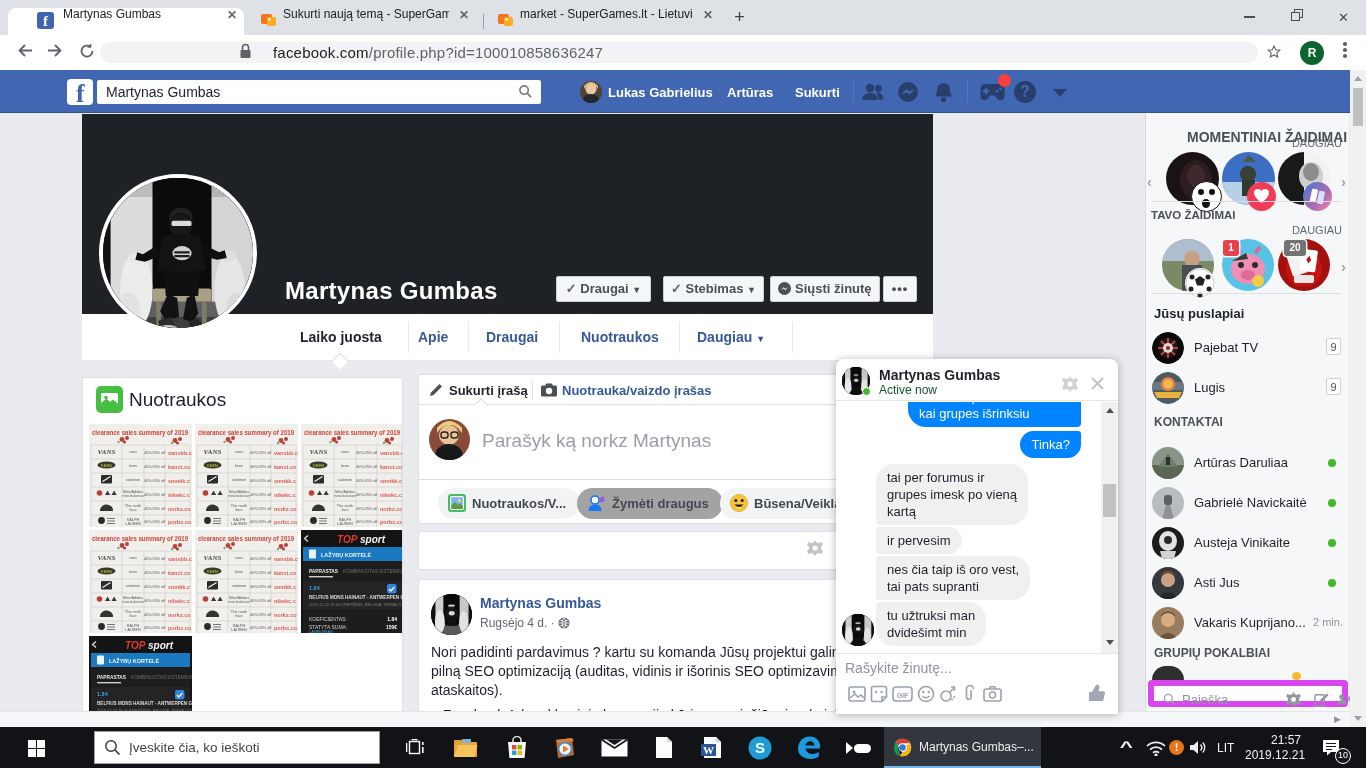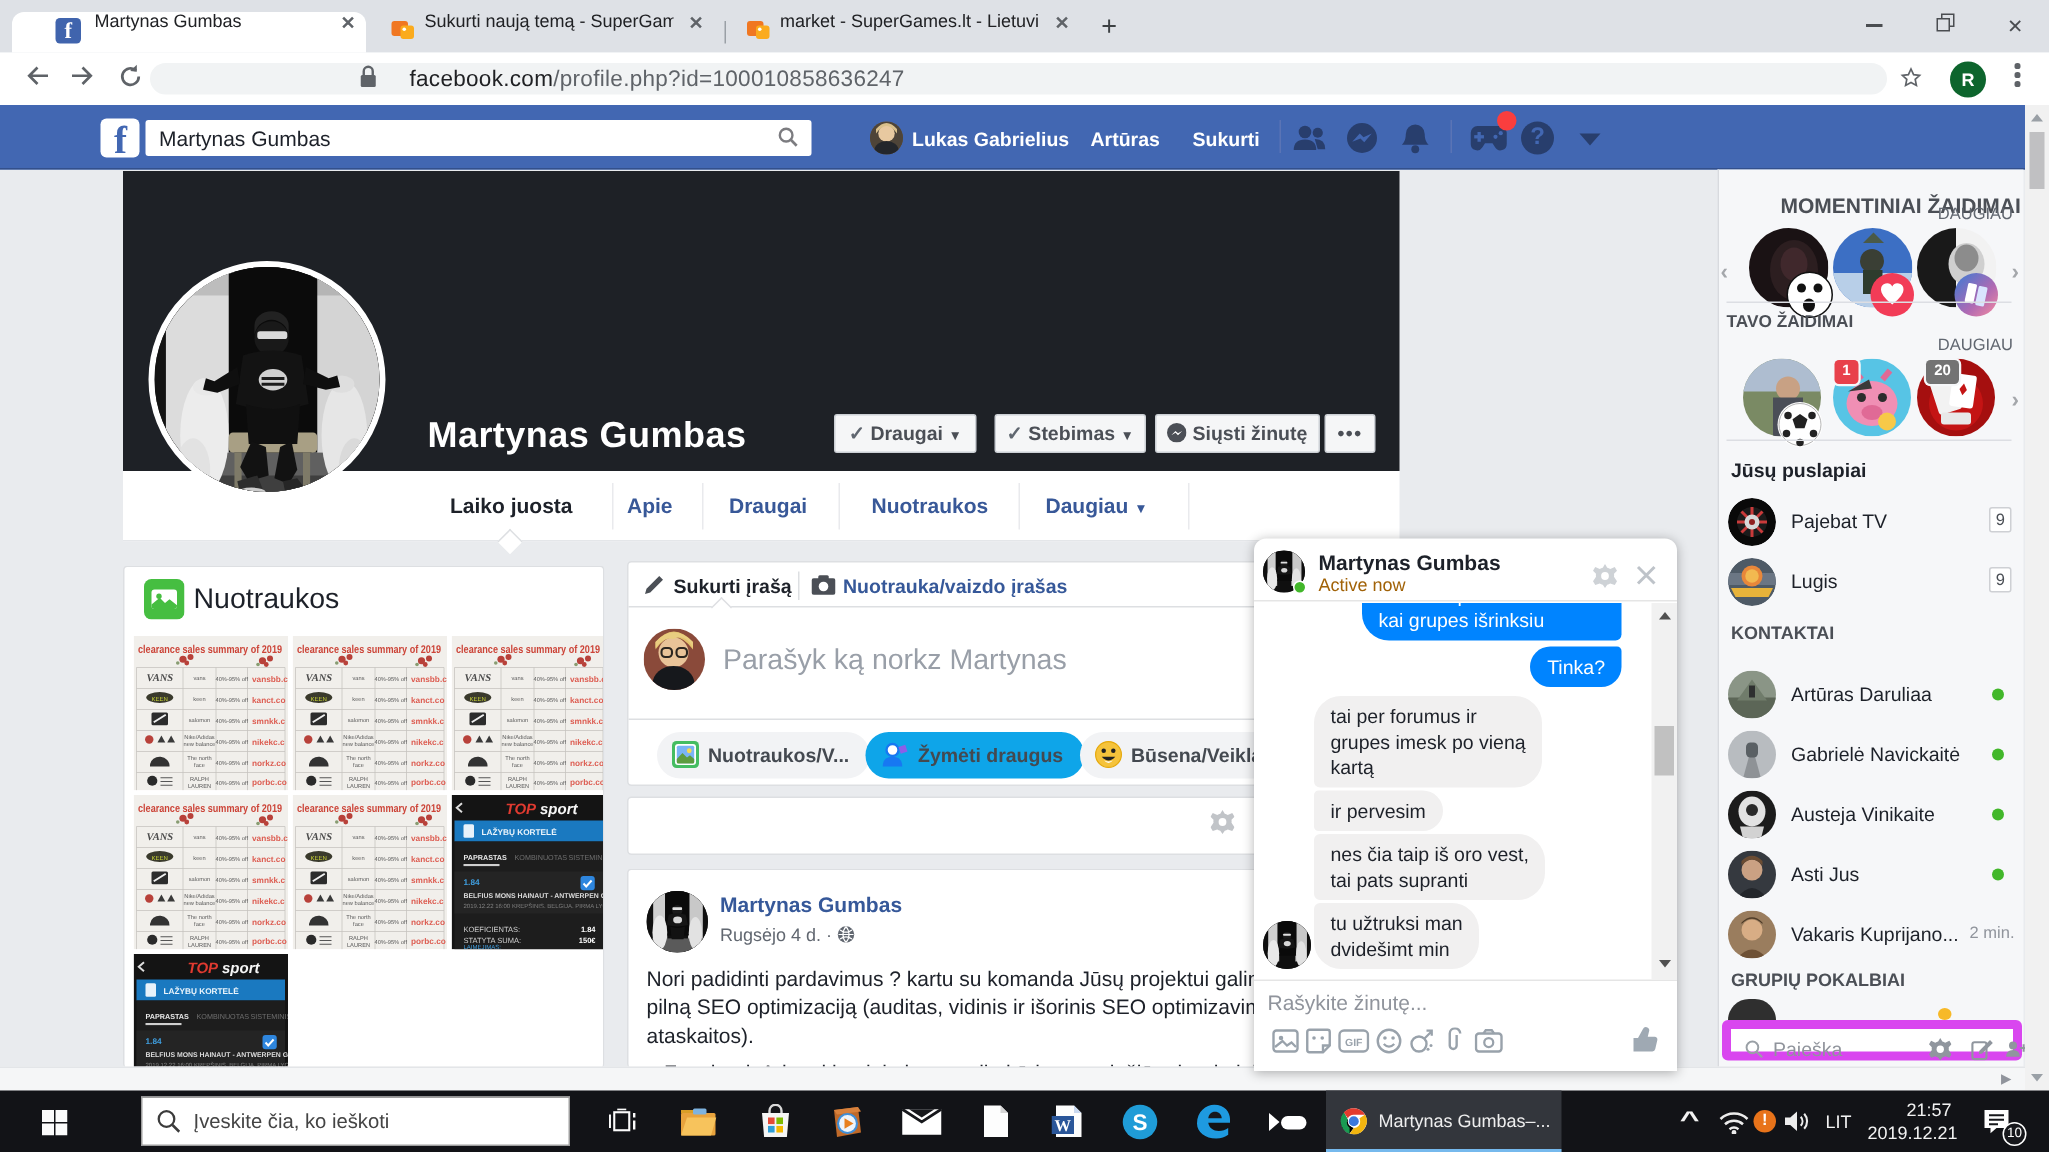--- a/index.html
+++ b/index.html
@@ -377,21 +377,21 @@
       </div>
   <div style="position:absolute;left:63px;top:55px;font-size:19px;color:#999fa8;">Parašyk ką norkz Martynas</div>
   <div style="position:absolute;left:0;top:104px;width:498px;height:1px;background:#dddfe2;"></div>
   <div style="position:absolute;left:19px;top:113px;height:31px;border-radius:16px;background:#f2f3f5;padding:0 14px 0 10px;font-size:13px;font-weight:bold;color:#444950;line-height:31px;white-space:nowrap;"><svg style="vertical-align:-4px;margin-right:6px;" width="18" height="18" viewBox="0 0 18 18">
           <rect width="18" height="18" rx="3" fill="#45bd62"></rect>
           <rect x="2" y="2" width="14" height="14" rx="2" fill="#fff"></rect>
           <rect x="3.2" y="3.2" width="11.6" height="11.6" rx="1" fill="#7ab4f5"></rect>
           <path d="M3.2 12 L7 8 L10 11 L12 9.5 L14.8 12 V14 a1 1 0 0 1 -1 1 H4.2 a1 1 0 0 1 -1 -1 Z" fill="#5d9c3f"></path>
           <circle cx="11.5" cy="6.5" r="1.6" fill="#f7d952"></circle>
         </svg>Nuotraukos/V...</div>
-  <div style="position:absolute;left:158px;top:113px;height:31px;border-radius:16px;background:#0ea5e9;padding:0 14px 0 10px;font-size:13px;font-weight:bold;color:#444950;line-height:31px;white-space:nowrap;"><svg style="vertical-align:-4px;margin-right:6px;" width="19" height="18" viewBox="0 0 19 18">
+  <div style="position:absolute;left:158px;top:113px;height:31px;border-radius:16px;background:#a3a3a3;padding:0 14px 0 10px;font-size:13px;font-weight:bold;color:#444950;line-height:31px;white-space:nowrap;"><svg style="vertical-align:-4px;margin-right:6px;" width="19" height="18" viewBox="0 0 19 18">
           <circle cx="8" cy="6" r="4" fill="#fff" stroke="#1778f2" stroke-width="1.6"></circle>
           <path d="M1.5 17 Q1.5 10.5 8 10.5 Q14.5 10.5 14.5 17 Z" fill="#1778f2"></path>
           <path d="M12 4 L16.5 2.5 L18 7 L13.5 8.5 Z" fill="#8c5fe8"></path>
         </svg>Žymėti draugus</div>
   <div style="position:absolute;left:301px;top:113px;height:31px;border-radius:16px;background:#f2f3f5;padding:0 14px 0 10px;font-size:13px;font-weight:bold;color:#444950;line-height:31px;white-space:nowrap;"><svg style="vertical-align:-4px;margin-right:6px;" width="18" height="18" viewBox="0 0 18 18">
           <circle cx="9" cy="9" r="8.6" fill="#f5c33b"></circle>
           <circle cx="9" cy="9" r="8.6" fill="none" stroke="#e6a90c" stroke-width="0.8"></circle>
           <circle cx="5.8" cy="6.5" r="1.5" fill="#222"></circle>
           <circle cx="12.2" cy="6.5" r="1.5" fill="#222"></circle>
           <path d="M4.5 10.5 Q9 15.5 13.5 10.5 Z" fill="#222"></path>
@@ -441,21 +441,21 @@
         <rect x="50" y="0" width="66" height="120" fill="#0a0a0a"></rect>
         <ellipse cx="36" cy="112" rx="20" ry="46" fill="#e8e8e8"></ellipse>
         <ellipse cx="132" cy="114" rx="18" ry="44" fill="#e2e2e2"></ellipse>
         <circle cx="83" cy="52" r="14" fill="#1c1c1c"></circle>
         <rect x="70" y="44" width="26" height="7" rx="2" fill="#e0e0e0"></rect>
         <path d="M60 64 Q83 56 106 64 L112 92 Q83 100 54 92 Z" fill="#161616"></path>
         <ellipse cx="84" cy="78" rx="12" ry="9" fill="#d8d8d8"></ellipse>
       </svg></div>
   <div style="position:absolute;left:26px;top:28px;width:9px;height:9px;border-radius:50%;background:#42b72a;border:1.5px solid #fff;"></div>
   <div style="position:absolute;left:43px;top:8px;font-size:14px;font-weight:bold;color:#1d2129;">Martynas Gumbas</div>
-  <div style="position:absolute;left:43px;top:24px;font-size:12px;color:#a16207;">Active now</div>
+  <div style="position:absolute;left:43px;top:24px;font-size:12px;color:#14532d;">Active now</div>
   <svg style="position:absolute;left:226px;top:17px;opacity:.75;" width="16" height="16" viewBox="0 0 16 16">
       <path d="M8 0 L9.5 2.5 a5.5 5.5 0 0 1 2 .8 L14.5 2 L16 4.5 L14 6.5 a5.5 5.5 0 0 1 0 2 L16 11.5 L14.5 14 L11.5 13 a5.5 5.5 0 0 1 -2 .8 L8 16 L6.5 13.8 a5.5 5.5 0 0 1 -2 -.8 L1.5 14 L0 11.5 L2 8.5 a5.5 5.5 0 0 1 0 -2 L0 4.5 L1.5 2 L4.5 3.3 a5.5 5.5 0 0 1 2 -.8 Z" fill="#bec3c9"></path>
       <circle cx="8" cy="8" r="2.6" fill="#fff"></circle>
     </svg>
   <svg style="position:absolute;left:254px;top:17px;" width="15" height="15" viewBox="0 0 15 15">
       <path d="M2 2 L13 13 M13 2 L2 13" stroke="#bec3c9" stroke-width="2"></path>
     </svg>
 
   <div style="position:absolute;left:0;top:43px;width:282px;height:251px;overflow:hidden;">
     <div class="bub bubb" style="right:37px;top:-19px;border-radius:18px 18px 4px 18px;">tada kitu poser žinoma kai<br>kai grupes išrinksiu</div>

